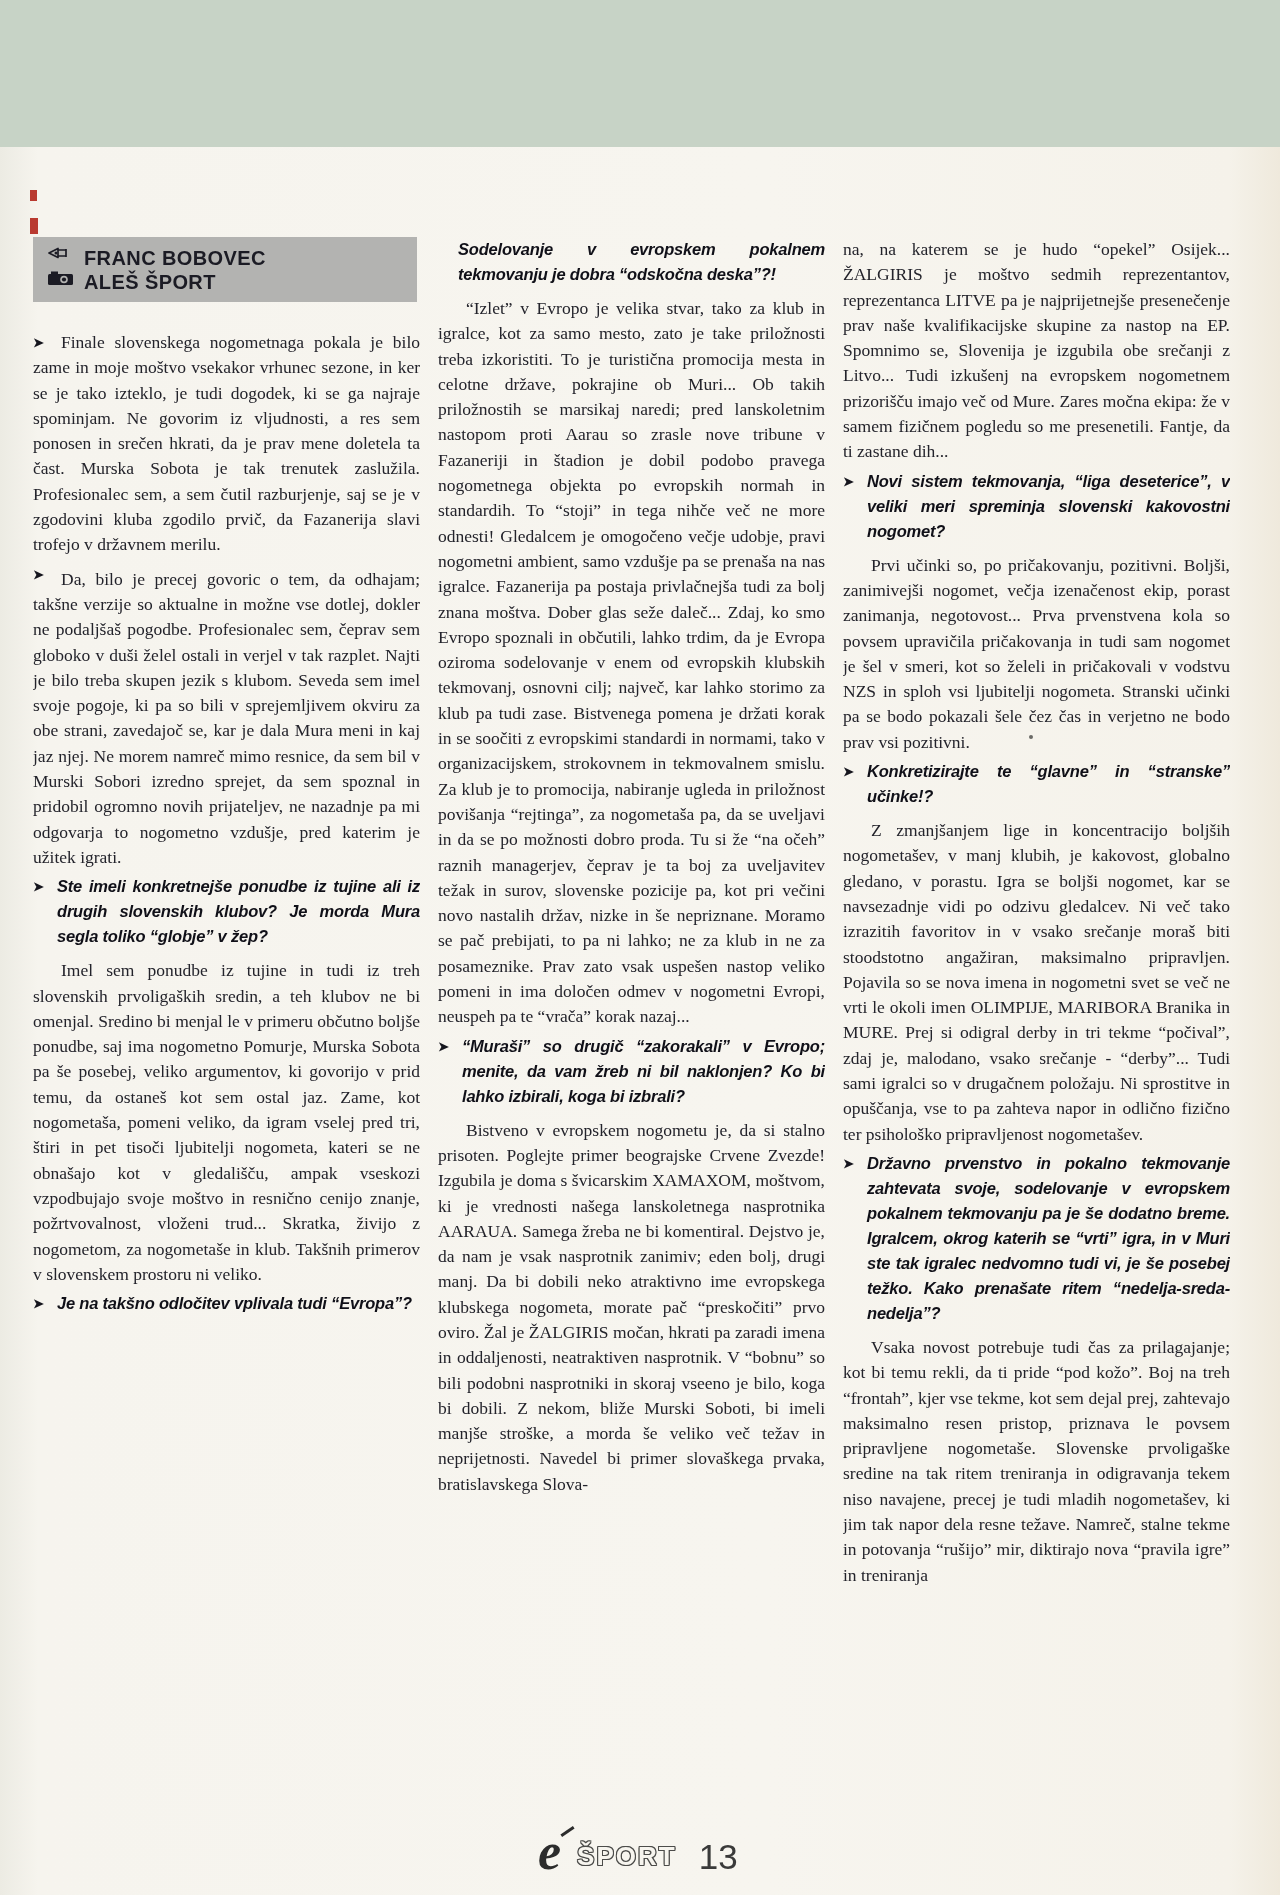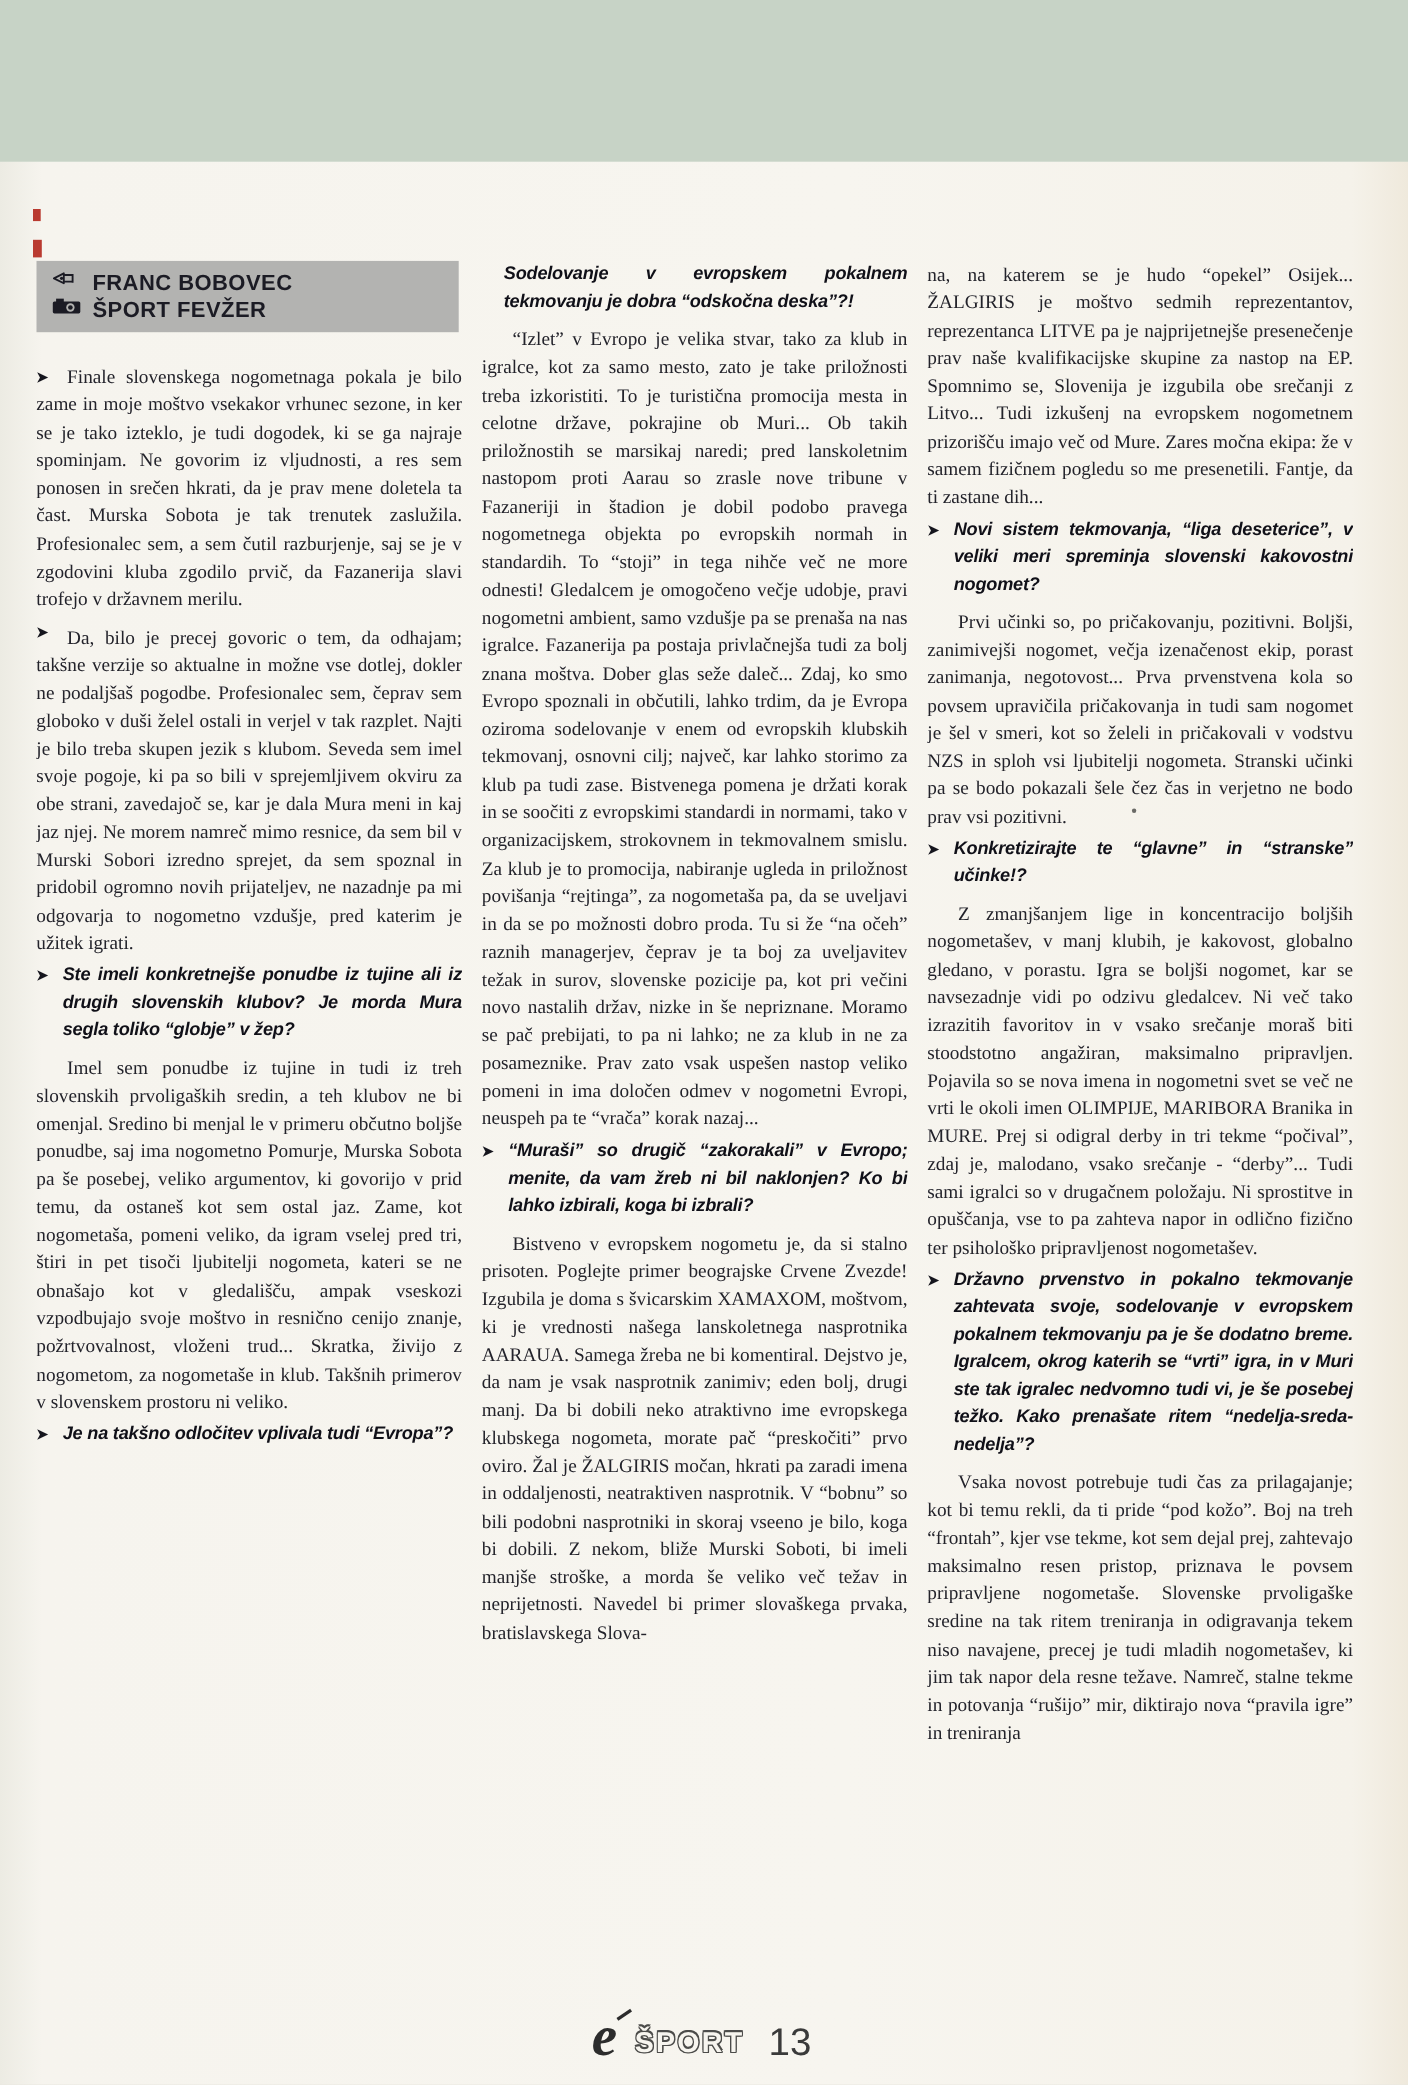--- a/index.html
+++ b/index.html
@@ -81,21 +81,21 @@
         </div>
         <div class="byline-row">
           <span class="ic">
             <svg width="27" height="16" viewBox="0 0 27 16">
               <rect x="1" y="4" width="25" height="11" rx="1.5" fill="#1b1b24"></rect>
               <rect x="4" y="1.5" width="7" height="4" fill="#1b1b24"></rect>
               <circle cx="17" cy="9.5" r="3.8" fill="#b3b3b1"></circle>
               <circle cx="17" cy="9.5" r="2.1" fill="#1b1b24"></circle>
             </svg>
           </span>
-          <span>ŠPORT FEVŽER</span>
+          <span>ALEŠ ŠPORT</span>
         </div>
       </div>
     <div class="block q"><span class="arrow">➤</span></div>
         <div class="block a">Finale slovenskega nogometnaga pokala je bilo zame in moje moštvo vsekakor vrhunec sezone, in ker se je tako izteklo, je tudi dogodek, ki se ga najraje spominjam. Ne govorim iz vljudnosti, a res sem ponosen in srečen hkrati, da je prav mene doletela ta čast. Murska Sobota je tak trenutek zaslužila. Profesionalec sem, a sem čutil razburjenje, saj se je v zgodovini kluba zgodilo prvič, da Fazanerija slavi trofejo v državnem merilu.</div>
         <div class="block q"><span class="arrow">➤</span></div>
         <div class="block a">Da, bilo je precej govoric o tem, da odhajam; takšne verzije so aktualne in možne vse dotlej, dokler ne podaljšaš pogodbe. Profesionalec sem, čeprav sem globoko v duši želel ostali in verjel v tak razplet. Najti je bilo treba skupen jezik s klubom. Seveda sem imel svoje pogoje, ki pa so bili v sprejemljivem okviru za obe strani, zavedajoč se, kar je dala Mura meni in kaj jaz njej. Ne morem namreč mimo resnice, da sem bil v Murski Sobori izredno sprejet, da sem spoznal in pridobil ogromno novih prijateljev, ne nazadnje pa mi odgovarja to nogometno vzdušje, pred katerim je užitek igrati.</div>
         <div class="block q"><span class="arrow">➤</span><span>Ste imeli konkretnejše ponudbe iz tujine ali iz drugih slovenskih klubov? Je morda Mura segla toliko “globje” v žep?</span></div>
         <div class="block a">Imel sem ponudbe iz tujine in tudi iz treh slovenskih prvoligaških sredin, a teh klubov ne bi omenjal. Sredino bi menjal le v primeru občutno boljše ponudbe, saj ima nogometno Pomurje, Murska Sobota pa še posebej, veliko argumentov, ki govorijo v prid temu, da ostaneš kot sem ostal jaz. Zame, kot nogometaša, pomeni veliko, da igram vselej pred tri, štiri in pet tisoči ljubitelji nogometa, kateri se ne obnašajo kot v gledališču, ampak vseskozi vzpodbujajo svoje moštvo in resnično cenijo znanje, požrtvovalnost, vloženi trud... Skratka, živijo z nogometom, za nogometaše in klub. Takšnih primerov v slovenskem prostoru ni veliko.</div>
         <div class="block q"><span class="arrow">➤</span><span>Je na takšno odločitev vplivala tudi “Evropa”?</span></div>
       </div>

